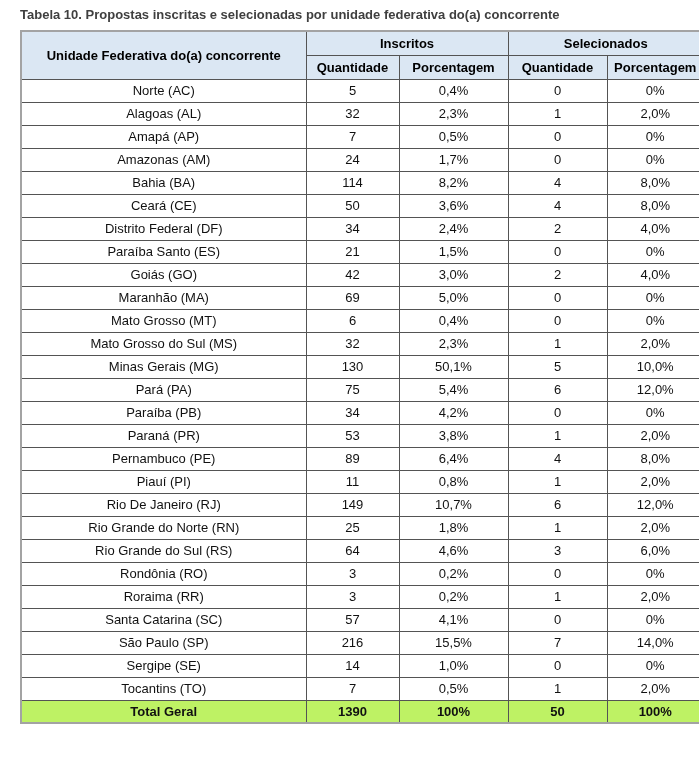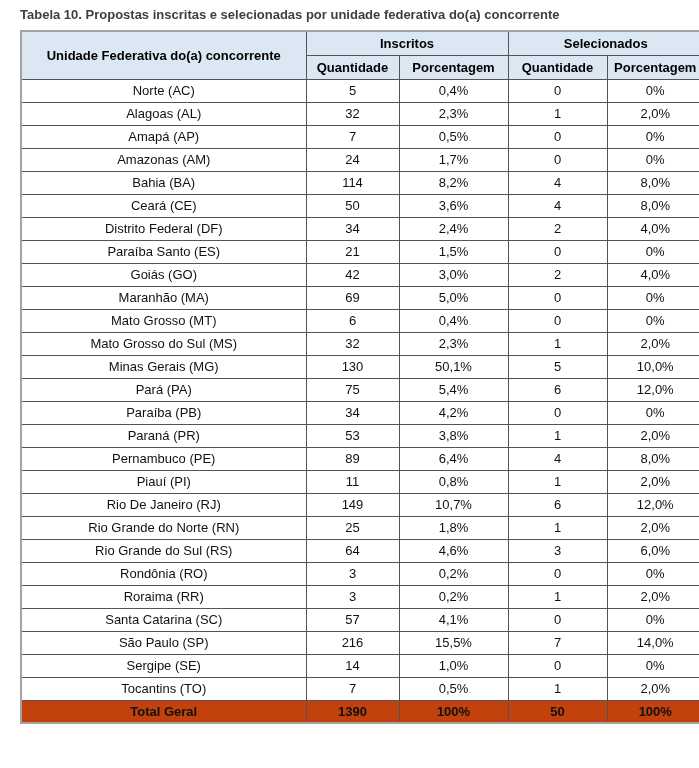--- a/index.html
+++ b/index.html
@@ -46,21 +46,21 @@
     background: #dbe7f3;
     font-weight: bold;
     height: 24px;
     color: #000000;
   }
   .data-table tbody td {
     height: 23px;
     background: #ffffff;
   }
   .data-table tbody tr.total-row td {
-    background: #c2410c;
+    background: #bef264;
     font-weight: bold;
   }
 </style>
 </head>
 <body>
 
 <div class="page">
   <div class="table-title">Tabela 10. Propostas inscritas e selecionadas por unidade federativa do(a) concorrente</div>
 
   <table class="data-table">

